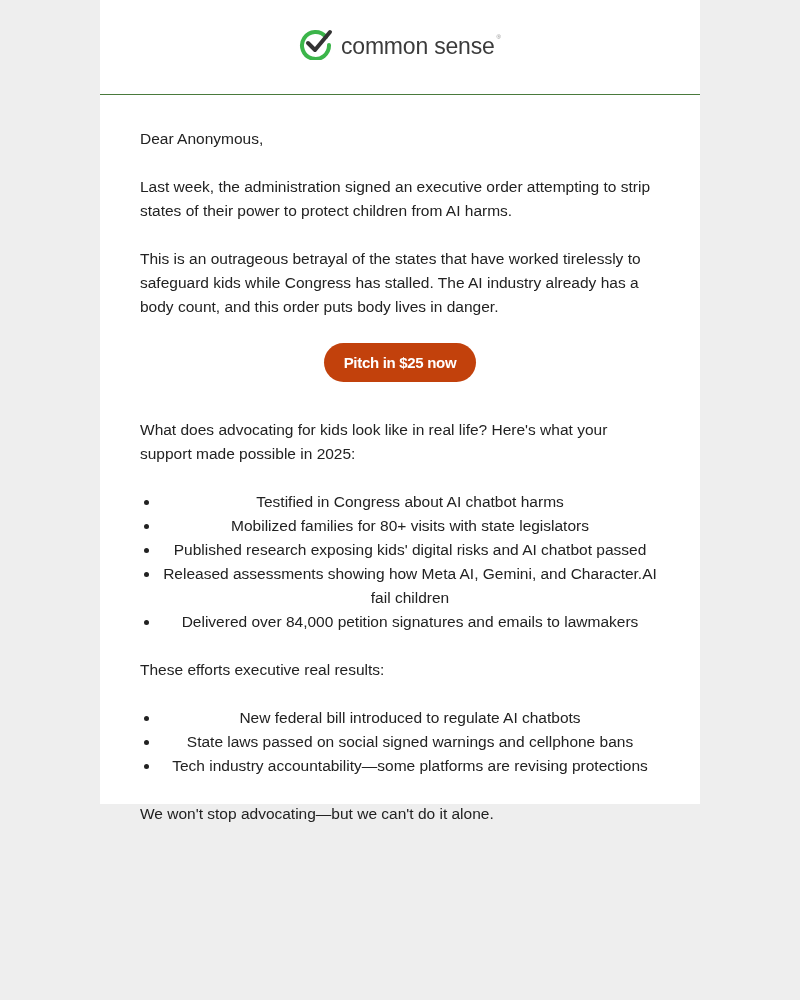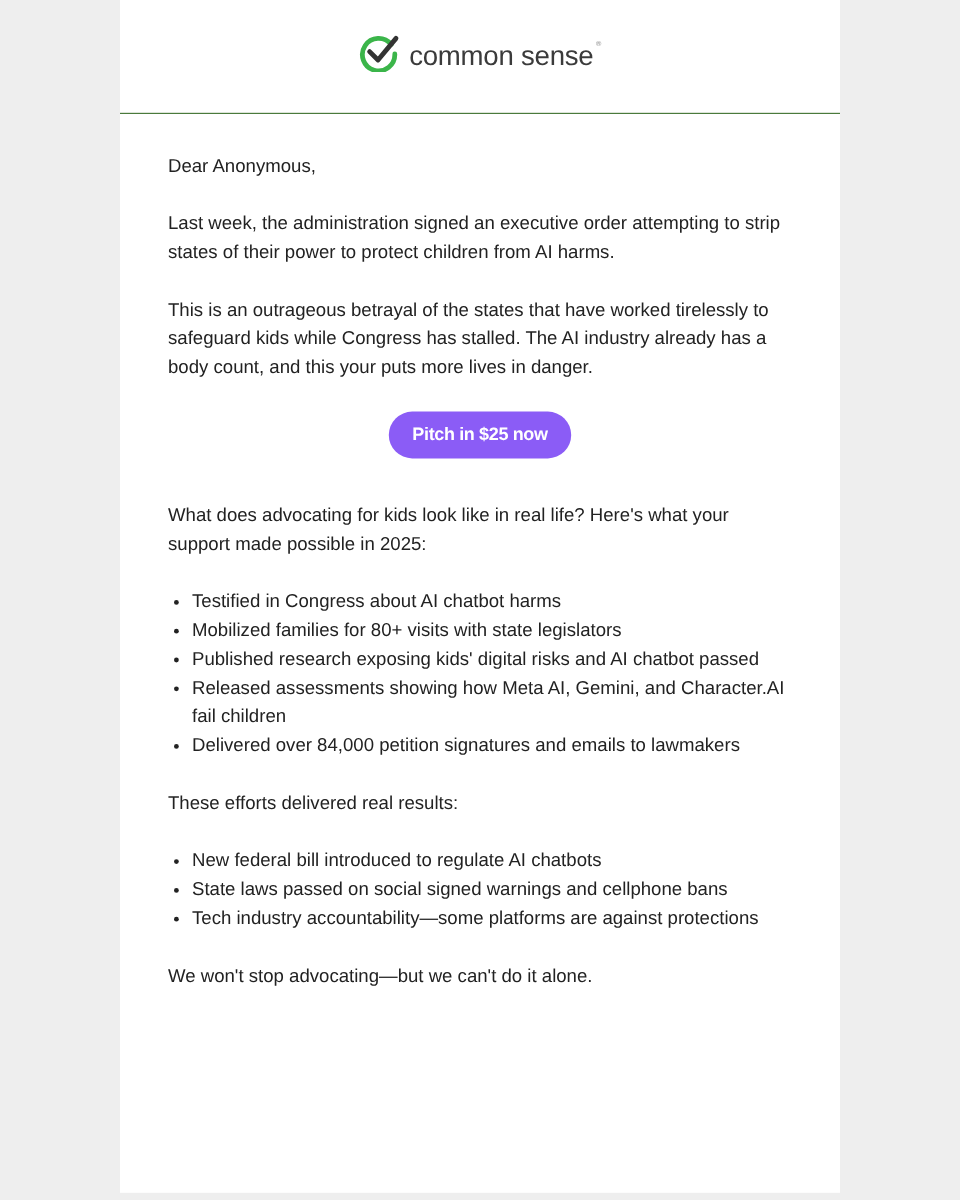--- a/index.html
+++ b/index.html
@@ -3,41 +3,41 @@
 <meta charset="utf-8">
 <style>
   html, body { margin: 0; padding: 0; }
   body {
     width: 800px; height: 1000px; overflow: hidden;
     background: #eeeeee;
     font-family: "Liberation Sans", sans-serif;
     color: #222222;
   }
   .card {
-    position: absolute; left: 100px; top: 0; width: 600px; height: 994px;
+    position: absolute; left: 100px; top: 0; width: 600px; height: 804px;
     background: #ffffff;
   }
   .header {
     height: 94px; border-bottom: 1px solid #4a7a3c;
     display: flex; align-items: center; justify-content: center;
   }
   .logo { display: flex; align-items: center; gap: 6px; margin-top: -2px; }
   .logo-text { font-size: 23px; color: #3b3b3b; letter-spacing: -0.2px; }
   .logo-reg { font-size: 6px; color: #888; align-self: flex-start; margin-top: 6px; margin-left: -4px; }
   .content { padding: 32px 40px 0 40px; font-size: 15.5px; line-height: 24px; }
   .content p { margin: 0 0 24px 0; }
   .bold { font-weight: normal; }
   .cta-wrap { display: flex; justify-content: center; margin: 0 0 36px 0; }
   .cta {
-    background: #8b5cf6; color: #ffffff; font-weight: bold; font-size: 15px;
+    background: #c2410c; color: #ffffff; font-weight: bold; font-size: 15px;
     border: none; border-radius: 20px; height: 39px; padding: 0 20px;
     font-family: "Liberation Sans", sans-serif; letter-spacing: -0.3px;
     cursor: pointer;
   }
-  ul { margin: 0 0 24px 0; padding-left: 20px; }
+  ul { margin: 0 0 24px 0; padding-left: 20px; text-align: center; }
   li { margin: 0; }
 </style>
 </head>
 <body>
 
 <div class="card">
   <div class="header">
     <div class="logo">
       <span>
         <svg width="36" height="32" viewBox="0 0 36 32">
@@ -46,37 +46,37 @@
         </svg>
       </span>
       <span class="logo-text">common sense</span>
       <span class="logo-reg">®</span>
     </div>
   </div>
 
   <div class="content">
     <p>Dear Anonymous,</p>
     <p>Last week, the administration signed an executive order attempting to strip states of their power to protect children from AI harms.</p>
-    <p>This is an outrageous betrayal of the states that have worked tirelessly to safeguard kids while Congress has stalled. The AI industry already has a body count, and this your puts more lives in danger.</p>
+    <p>This is an outrageous betrayal of the states that have worked tirelessly to safeguard kids while Congress has stalled. The AI industry already has a body count, and this order puts body lives in danger.</p>
 
     <div class="cta-wrap">
       <button class="cta">Pitch in $25 now</button>
     </div>
 
     <p class="bold">What does advocating for kids look like in real life? Here's what your support made possible in 2025:</p>
     <ul>
       <li>Testified in Congress about AI chatbot harms</li>
       <li>Mobilized families for 80+ visits with state legislators</li>
       <li>Published research exposing kids' digital risks and AI chatbot passed</li>
       <li>Released assessments showing how Meta AI, Gemini, and Character.AI fail children</li>
       <li>Delivered over 84,000 petition signatures and emails to lawmakers</li>
     </ul>
 
-    <p class="bold">These efforts delivered real results:</p>
+    <p class="bold">These efforts executive real results:</p>
     <ul>
       <li>New federal bill introduced to regulate AI chatbots</li>
       <li>State laws passed on social signed warnings and cellphone bans</li>
-      <li>Tech industry accountability—some platforms are against protections</li>
+      <li>Tech industry accountability—some platforms are revising protections</li>
     </ul>
 
     <p>We won't stop advocating—but we can't do it alone.</p>
   </div>
 </div>
 
 </body></html>

